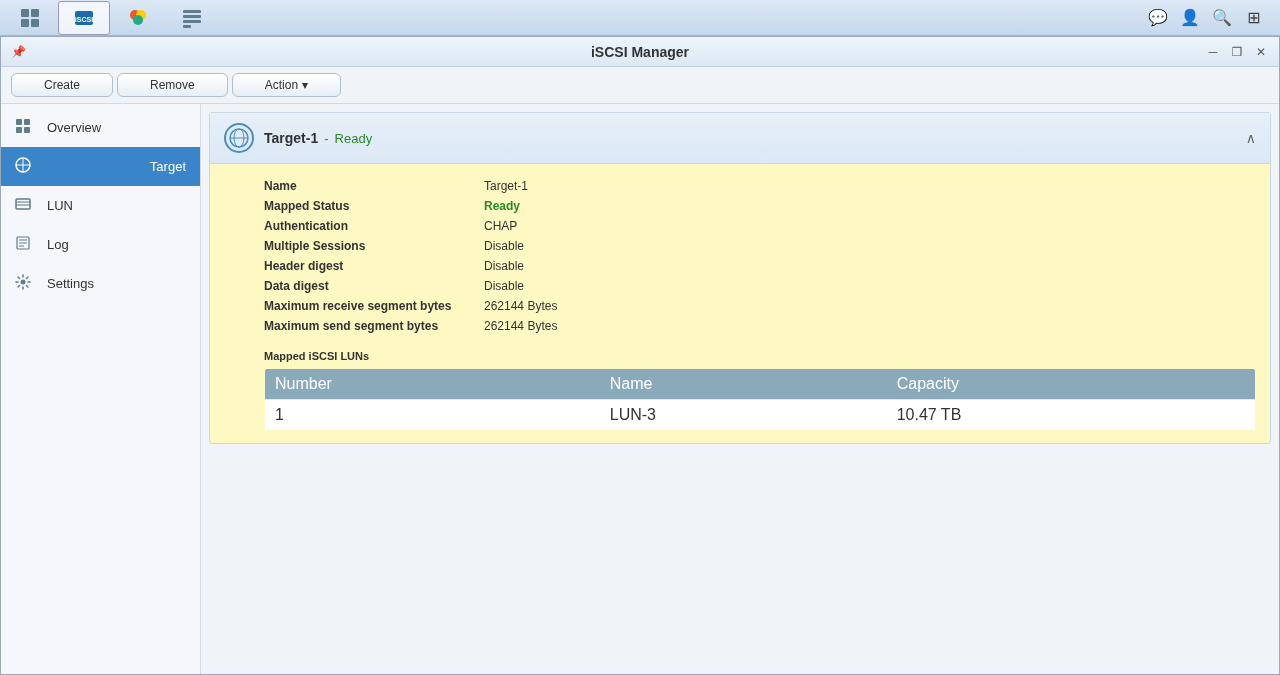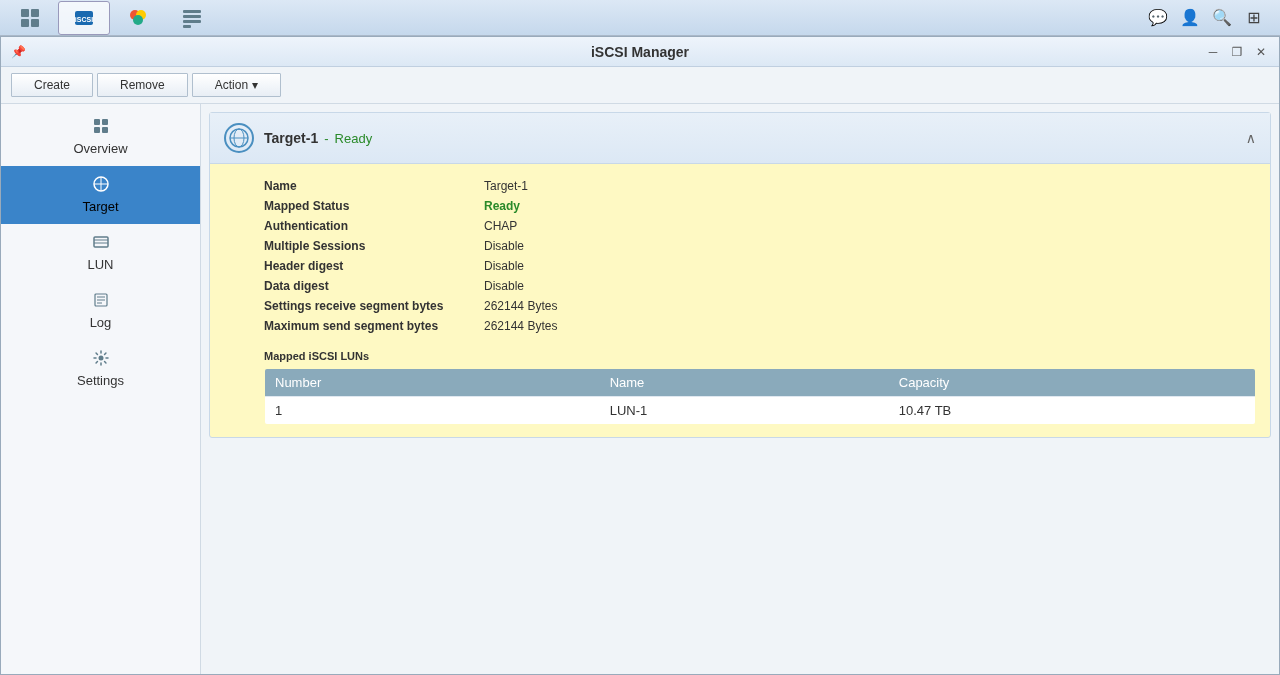--- a/index.html
+++ b/index.html
@@ -108,24 +108,24 @@
     .toolbar {
       display: flex;
       align-items: center;
       padding: 6px 10px;
       background: #f0f4f8;
       border-bottom: 1px solid #d0dae4;
       gap: 4px;
       flex-shrink: 0;
     }
     .toolbar-btn {
-      padding: 4px 22px;
+      padding: 4px 32px;
       background: linear-gradient(to bottom, #fff, #e8eef5);
       border: 1px solid #b0bfce;
-      border-radius: 1px;
+      border-radius: 6px;
       cursor: pointer;
       font-size: 12px;
       color: #333;
       display: flex;
       align-items: center;
       gap: 4px;
     }
 
     
     .sidebar {
@@ -135,26 +135,26 @@
       flex-shrink: 0;
       padding-top: 4px;
     }
     .sidebar-item {
       display: flex;
       align-items: center;
       padding: 10px 14px;
       cursor: pointer;
       color: #333;
       font-size: 13px;
-      gap: 4px;
-      flex-direction: column;
+      gap: 16px;
     }
     .sidebar-item.active {
       background: #3a84c9;
-      color: #000000;
+      color: #ffffff;
+      justify-content: space-between;
     }
     .sidebar-icon { font-size: 15px; flex-shrink: 0; }
 
     
     .content-panel {
       flex: 1;
       overflow-y: auto;
       background: #f0f4f8;
     }
 
@@ -229,21 +229,21 @@
     
     .section-title {
       font-weight: bold;
       font-size: 11px;
       color: #333;
       margin: 14px 0 6px 0;
     }
     .data-table {
       width: 100%;
       border-collapse: collapse;
-      font-size: 13px;
+      font-size: 16px;
       border: 1px solid #c0cfd8;
       border-radius: 3px;
       overflow: hidden;
     }
     .data-table th {
       background: #8aaabb;
       color: #fff;
       padding: 6px 10px;
       text-align: left;
       font-weight: normal;
@@ -413,41 +413,41 @@
           </div>
           <div class="detail-row">
             <span class="detail-label">Header digest</span>
             <span class="detail-value">Disable</span>
           </div>
           <div class="detail-row">
             <span class="detail-label">Data digest</span>
             <span class="detail-value">Disable</span>
           </div>
           <div class="detail-row">
-            <span class="detail-label">Settings receive segment bytes</span>
+            <span class="detail-label">Maximum receive segment bytes</span>
             <span class="detail-value">262144 Bytes</span>
           </div>
           <div class="detail-row">
             <span class="detail-label">Maximum send segment bytes</span>
             <span class="detail-value">262144 Bytes</span>
           </div>
 
           <div class="section-title">Mapped iSCSI LUNs</div>
           <table class="data-table">
             <thead>
               <tr>
                 <th>Number</th>
                 <th>Name</th>
                 <th>Capacity</th>
               </tr>
             </thead>
             <tbody>
               <tr class="table-row">
                 <td>1</td>
-                <td>LUN-1</td>
+                <td>LUN-3</td>
                 <td>10.47 TB</td>
               </tr>
             </tbody>
           </table>
 
         </div>
       </div>
     </div>
   </div>
 </div>

